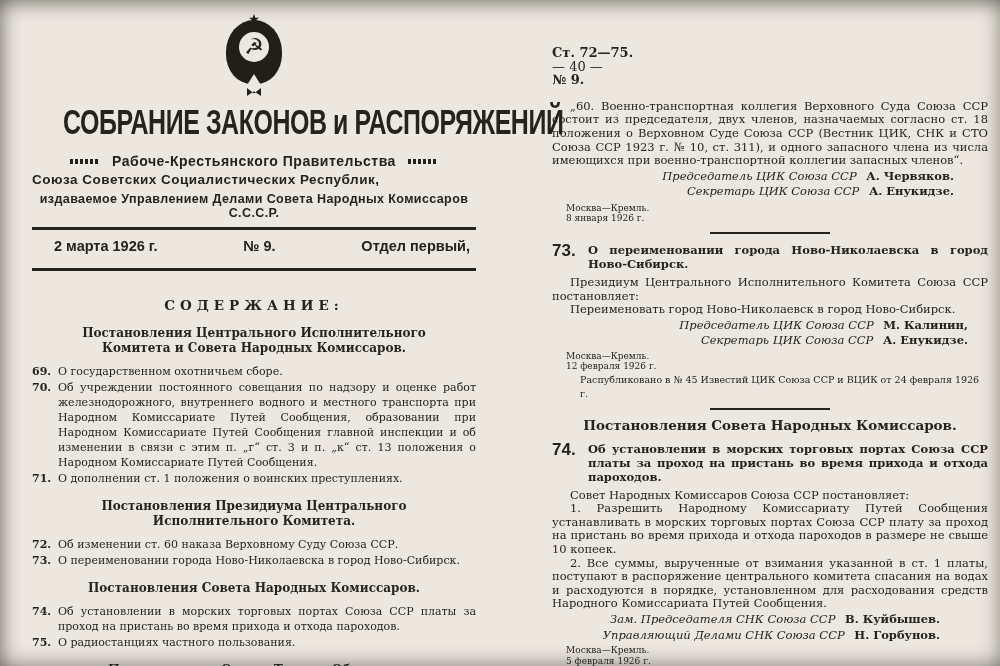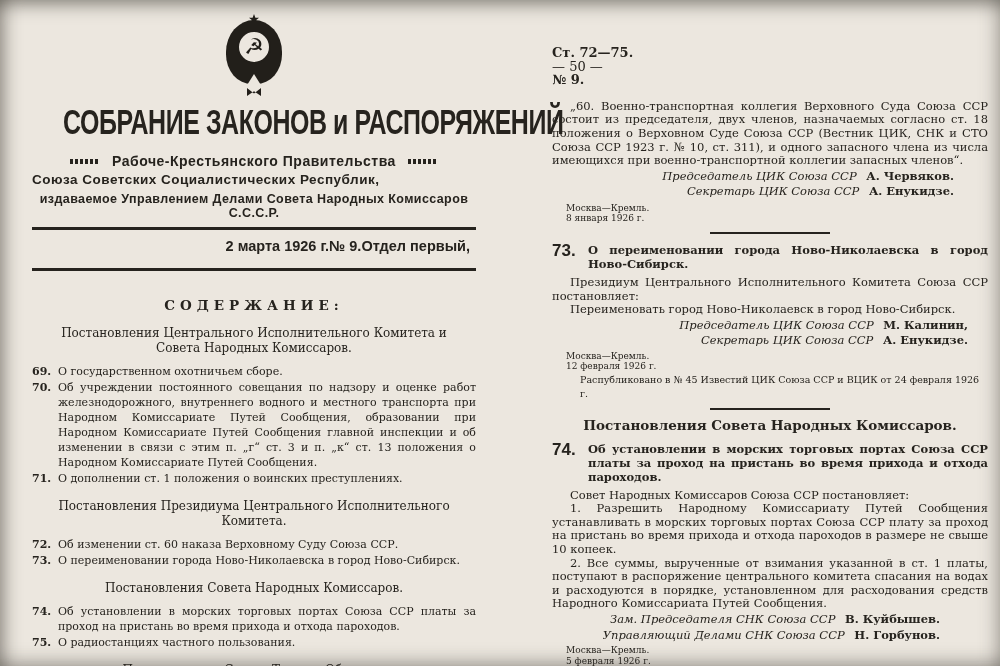--- a/index.html
+++ b/index.html
@@ -40,25 +40,25 @@
     font-weight:700;font-size:29px;letter-spacing:-.5px;
     transform:scale(.86,1.22);transform-origin:50% 50%;
   }
   .mast-sub1-row{display:flex;align-items:center;justify-content:center;gap:12px;margin-top:14px;}
   .flourish{width:30px;height:5px;
     background:repeating-linear-gradient(90deg,#26231e 0 3px,transparent 3px 5px);}
   .mast-sub1{font-family:"Liberation Sans","DejaVu Sans",sans-serif;font-weight:700;font-size:14px;letter-spacing:.5px;}
   .mast-sub2{text-align:left;font-family:"Liberation Sans","DejaVu Sans",sans-serif;font-weight:700;font-size:13.5px;letter-spacing:.5px;margin-top:3px;}
   .mast-sub3{text-align:center;font-family:"Liberation Sans","DejaVu Sans",sans-serif;font-weight:700;font-size:12.5px;letter-spacing:.4px;margin-top:5px;}
   .rule-thick{height:3px;background:#26231e;margin-top:7px;}
-  .date-row{display:flex;justify-content:flex-end;align-items:baseline;
+  .date-row{display:flex;justify-content:space-between;align-items:baseline;
     font-family:"Liberation Sans","DejaVu Sans",sans-serif;font-weight:700;font-size:14.5px;
     padding:8px 6px 7px;margin-left:16px;}
   .toc-title{text-align:center;font-weight:700;font-size:13.5px;letter-spacing:5px;margin-top:26px;}
-  .toc-group-heading{text-align:center;font-weight:400;font-size:12px;line-height:15px;
+  .toc-group-heading{text-align:center;font-weight:700;font-size:12px;line-height:15px;
     margin:13px auto 8px;max-width:400px;}
   .toc-item{display:flex;font-size:11px;line-height:15px;margin-top:1px;}
   .toc-num{flex:0 0 26px;font-weight:700;}
   .toc-text{flex:1;text-align:justify;}
   
   .page-right{position:absolute;left:552px;top:46px;width:436px;font-size:11.5px;line-height:13.6px;}
   .rp-header{display:flex;justify-content:space-between;align-items:baseline;
     font-size:13px;margin-bottom:13px;flex-direction:column;}
   .rp-header .b{font-weight:700;}
   .para{text-align:justify;text-indent:18px;}
@@ -146,21 +146,21 @@
     </div>
 
     <div class="toc-group-heading">Постановление Совета Труда и Обороны.</div>
 
   </div>
 
   <div class="page-right">
 
     <div class="rp-header">
       <span class="b">Ст. 72—75.</span>
-      <span>— 50 —</span>
+      <span>— 40 —</span>
       <span class="b">№ 9.</span>
     </div>
 
     <div class="para">„60. Военно-транспортная коллегия Верховного Суда Союза ССР состоит из председателя, двух членов, назначаемых согласно ст. 18 положения о Верховном Суде Союза ССР (Вестник ЦИК, СНК и СТО Союза ССР 1923 г. № 10, ст. 311), и одного запасного члена из числа имеющихся при военно-транспортной коллегии запасных членов“.</div>
     <div class="sig">
       <span class="t">Председатель ЦИК Союза ССР</span>
       <span class="n">А. Червяков.</span>
     </div>
     <div class="sig">
       <span class="t">Секретарь ЦИК Союза ССР</span>

